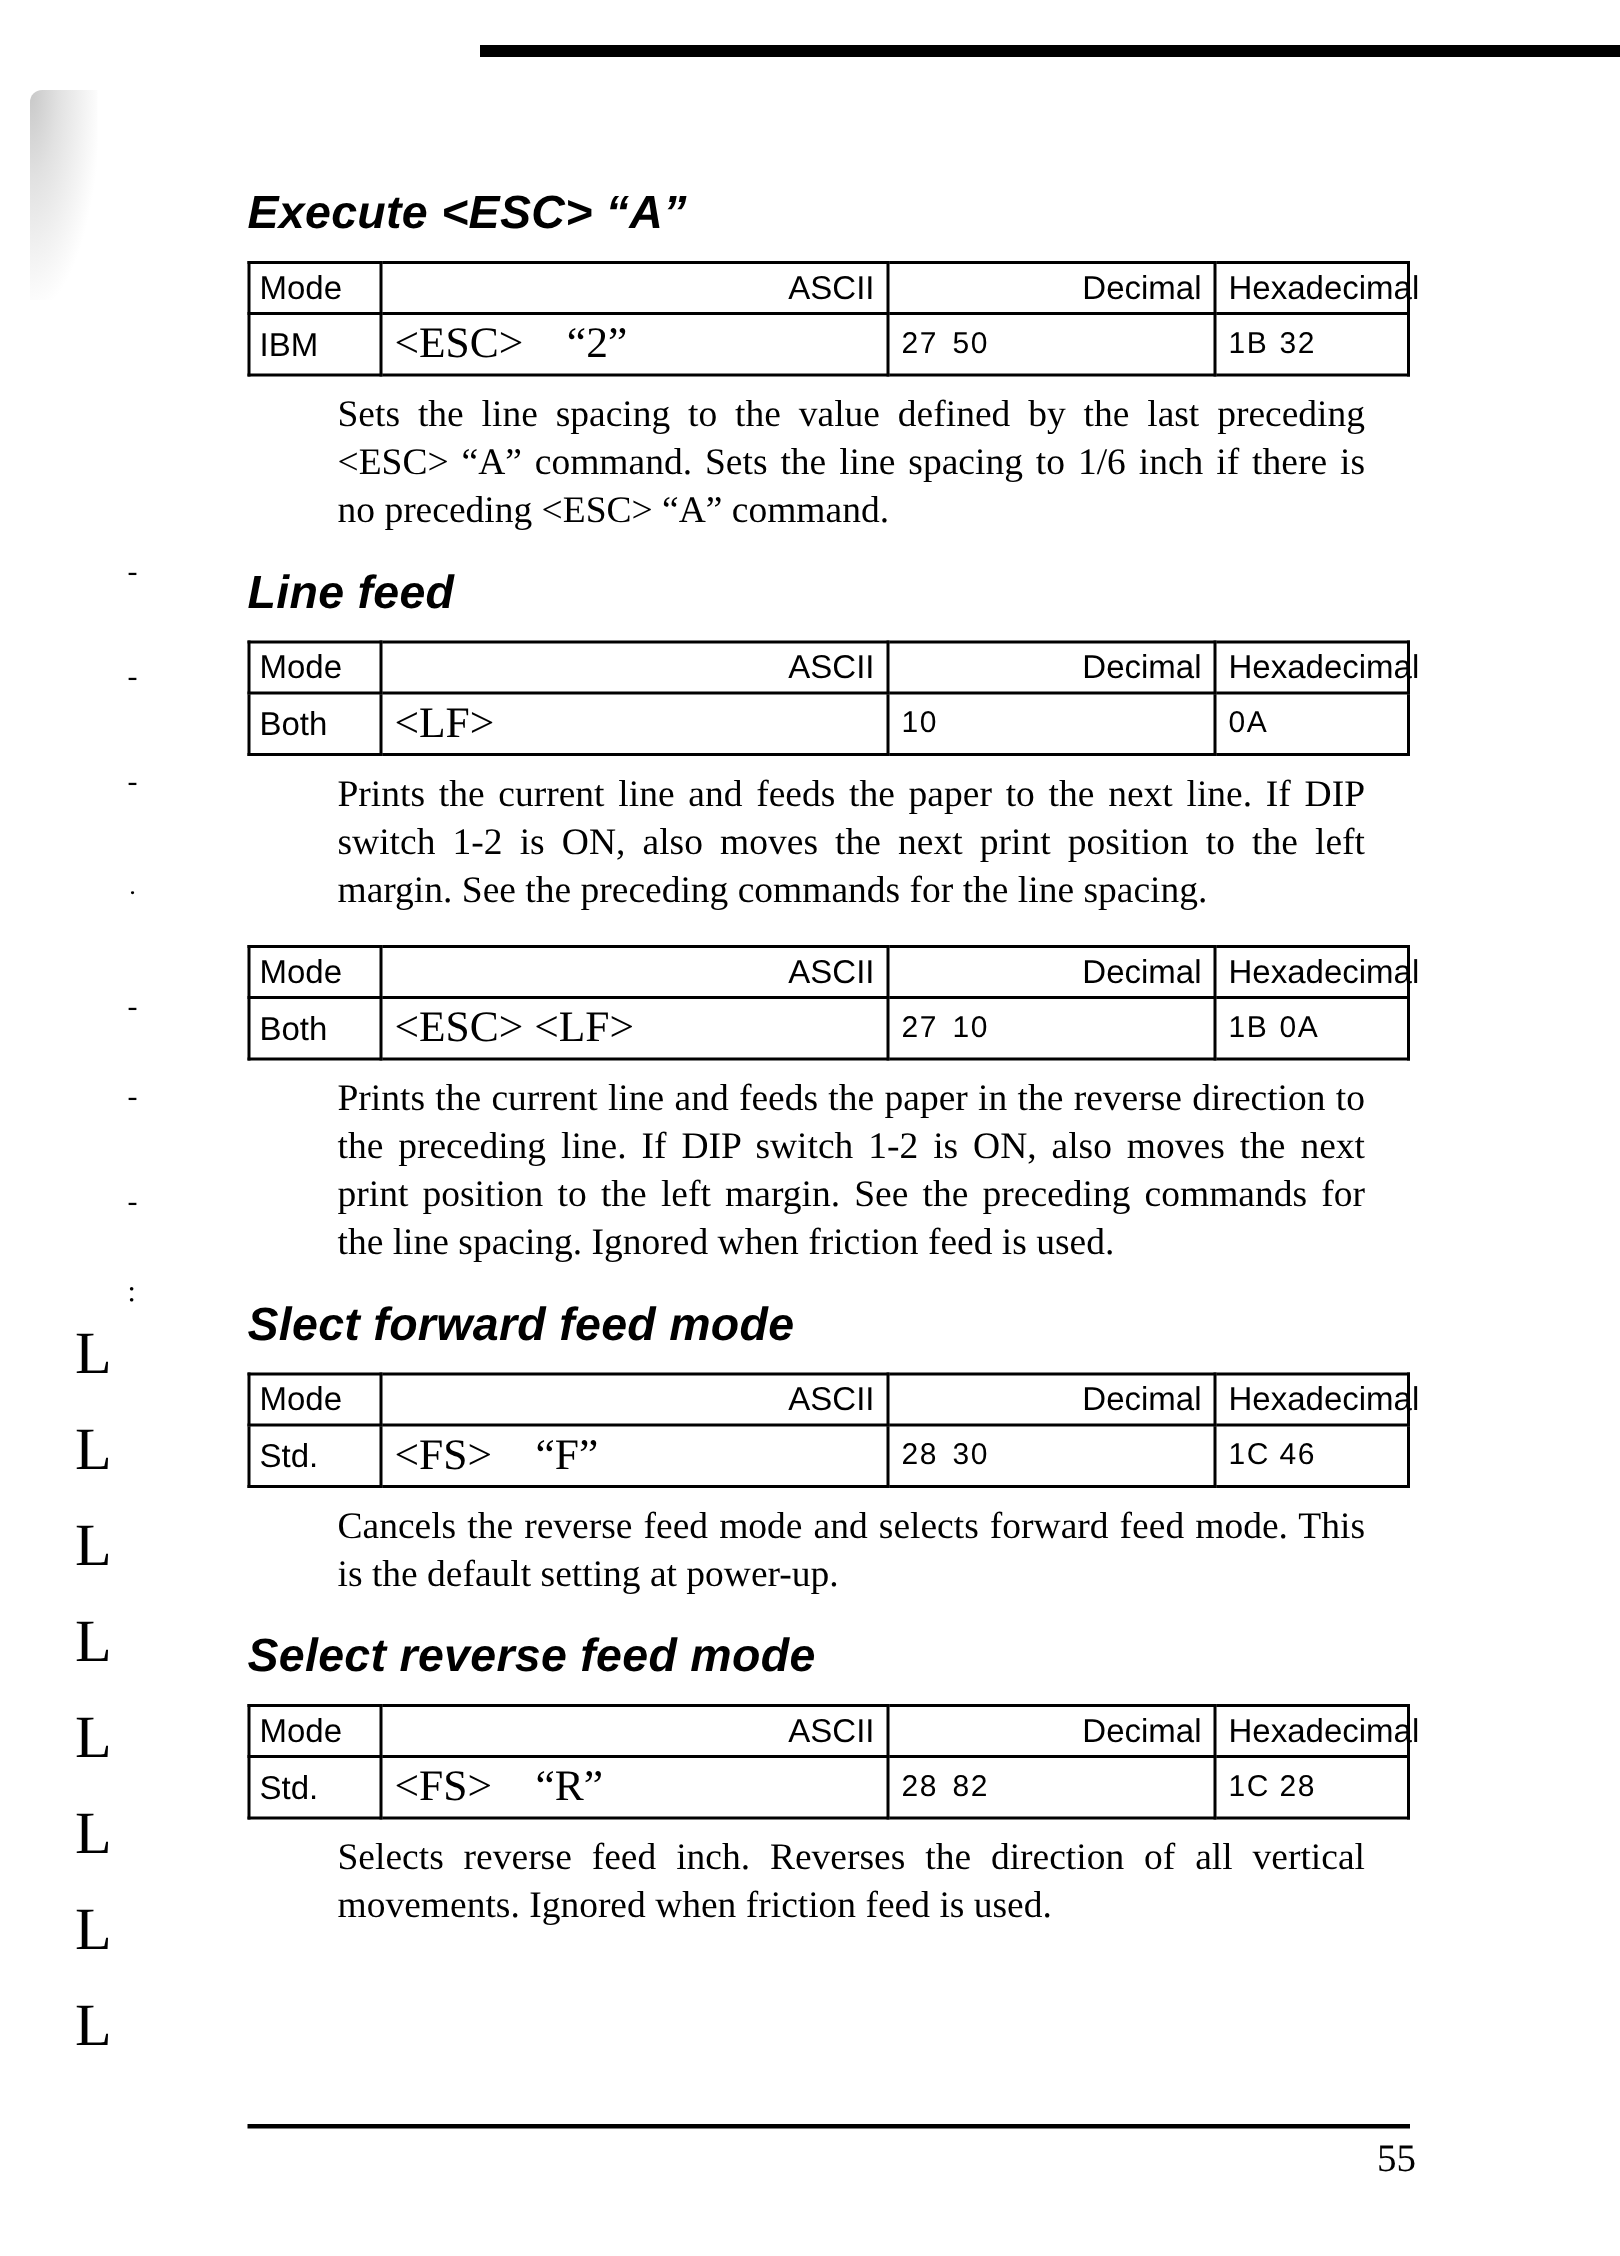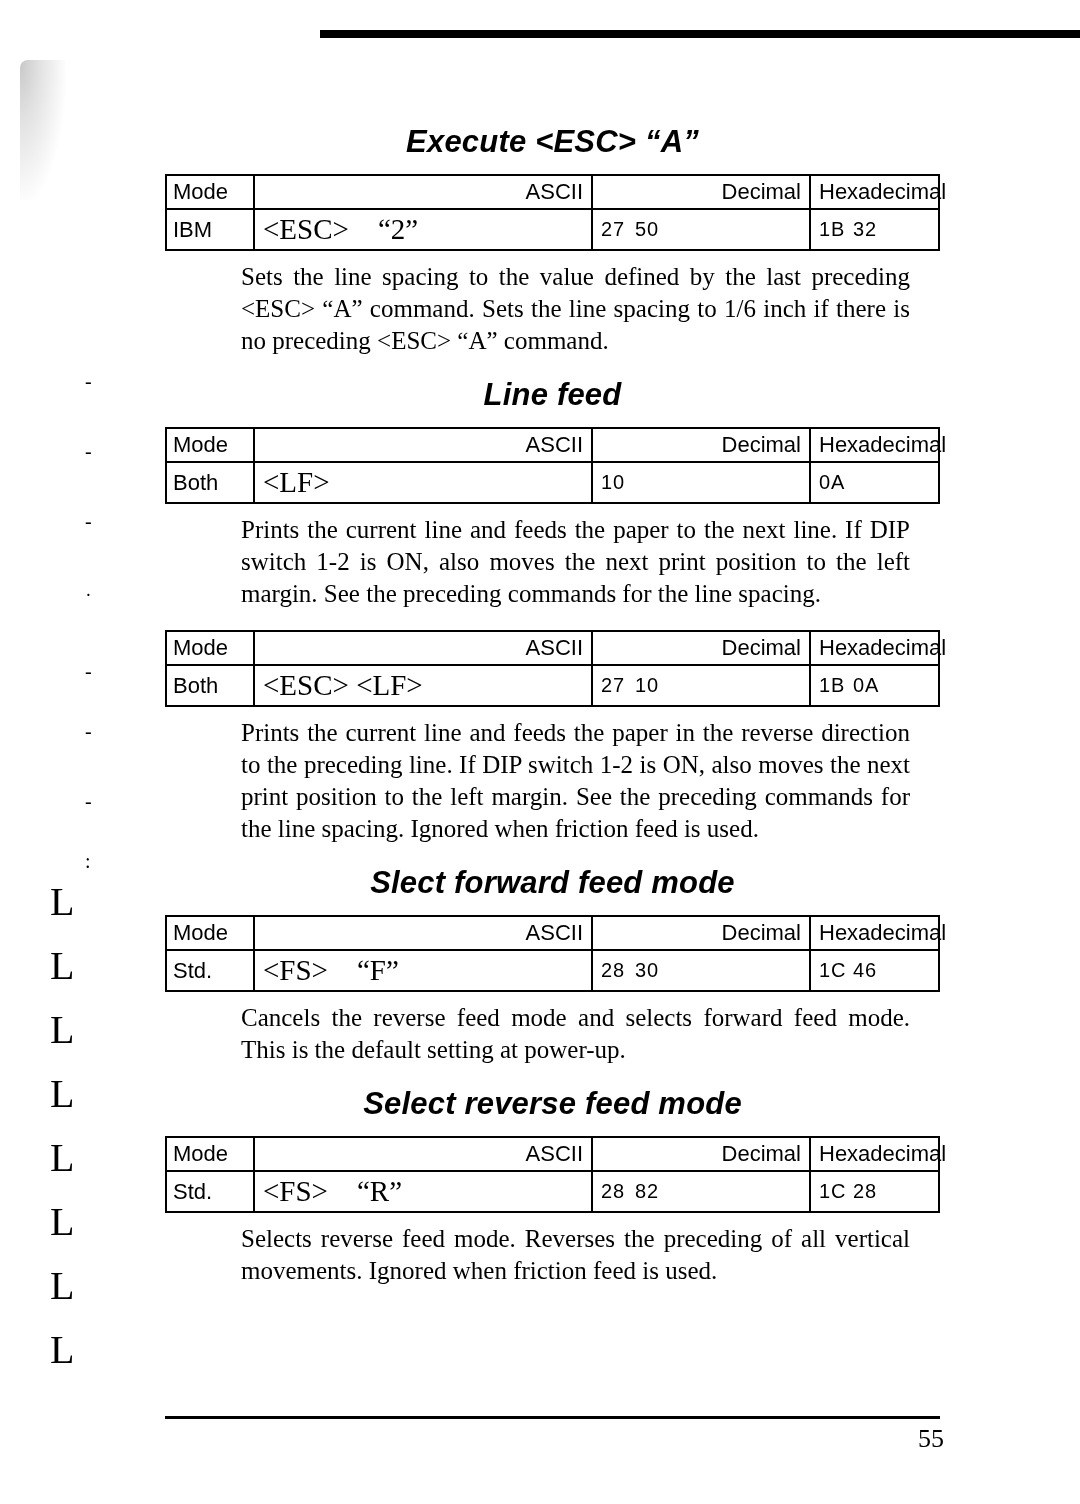--- a/index.html
+++ b/index.html
@@ -36,21 +36,20 @@
     left: 165px;
     right: 140px;
   }
   h3.cmd-title {
     font-family: Arial, Helvetica, sans-serif;
     font-weight: 700;
     font-style: italic;
     font-size: 31px;
     margin: 14px 0 14px 0;
     letter-spacing: 0.2px;
-    text-align: center;
   }
   table.cmd {
     width: 100%;
     border-collapse: collapse;
     font-family: Arial, Helvetica, sans-serif;
     font-size: 22px;
     table-layout: fixed;
   }
   table.cmd th, table.cmd td {
     border: 2px solid #000;
@@ -63,21 +62,21 @@
   }
   table.cmd th.mode, table.cmd td.mode { width: 72px; text-align: left; padding-left:6px;margin-left:24px;}
   table.cmd th.ascii, table.cmd td.ascii { width: 320px; }
   table.cmd th.dec, table.cmd td.dec { width: 200px; }
   table.cmd th.hex, table.cmd td.hex { width: auto; }
   table.cmd th.mode {text-align:left;}
   .val-ascii { font-family: "Times New Roman", serif; font-size:29px; padding-left:12px; }
   .val-num { font-family: Arial, Helvetica, sans-serif; font-size:20px; padding-left:10px; letter-spacing:1px;}
   .val-num span { display:inline-block; min-width:34px;}
   p.desc {
-    margin: 10px 30px 20px 76px;
+    margin: 10px 30px 20px 60px;
     font-size: 25px;
     line-height: 1.28;
     text-align: justify;
   }
   .footer-rule{
     position:absolute;
     left:165px;
     right:140px;
     bottom:85px;
     border-top:3px solid #000;
@@ -214,18 +213,18 @@
       <th class="hex">Hexadecimal</th>
     </tr>
     <tr>
       <td class="mode">Std.</td>
       <td class="ascii val-ascii">&lt;FS&gt; “R”</td>
       <td class="dec val-num"><span>28</span><span>82</span></td>
       <td class="hex val-num"><span>1C</span><span>28</span></td>
     </tr>
   </tbody>
     </table>
-  <p class="desc">Selects reverse feed mode. Reverses the preceding of all vertical movements. Ignored when friction feed is used.</p>
+  <p class="desc">Selects reverse feed inch. Reverses the direction of all vertical movements. Ignored when friction feed is used.</p>
 
 </div>
 
 <div class="footer-rule"></div>
 <div class="page-num">55</div>
 
 </body></html>

